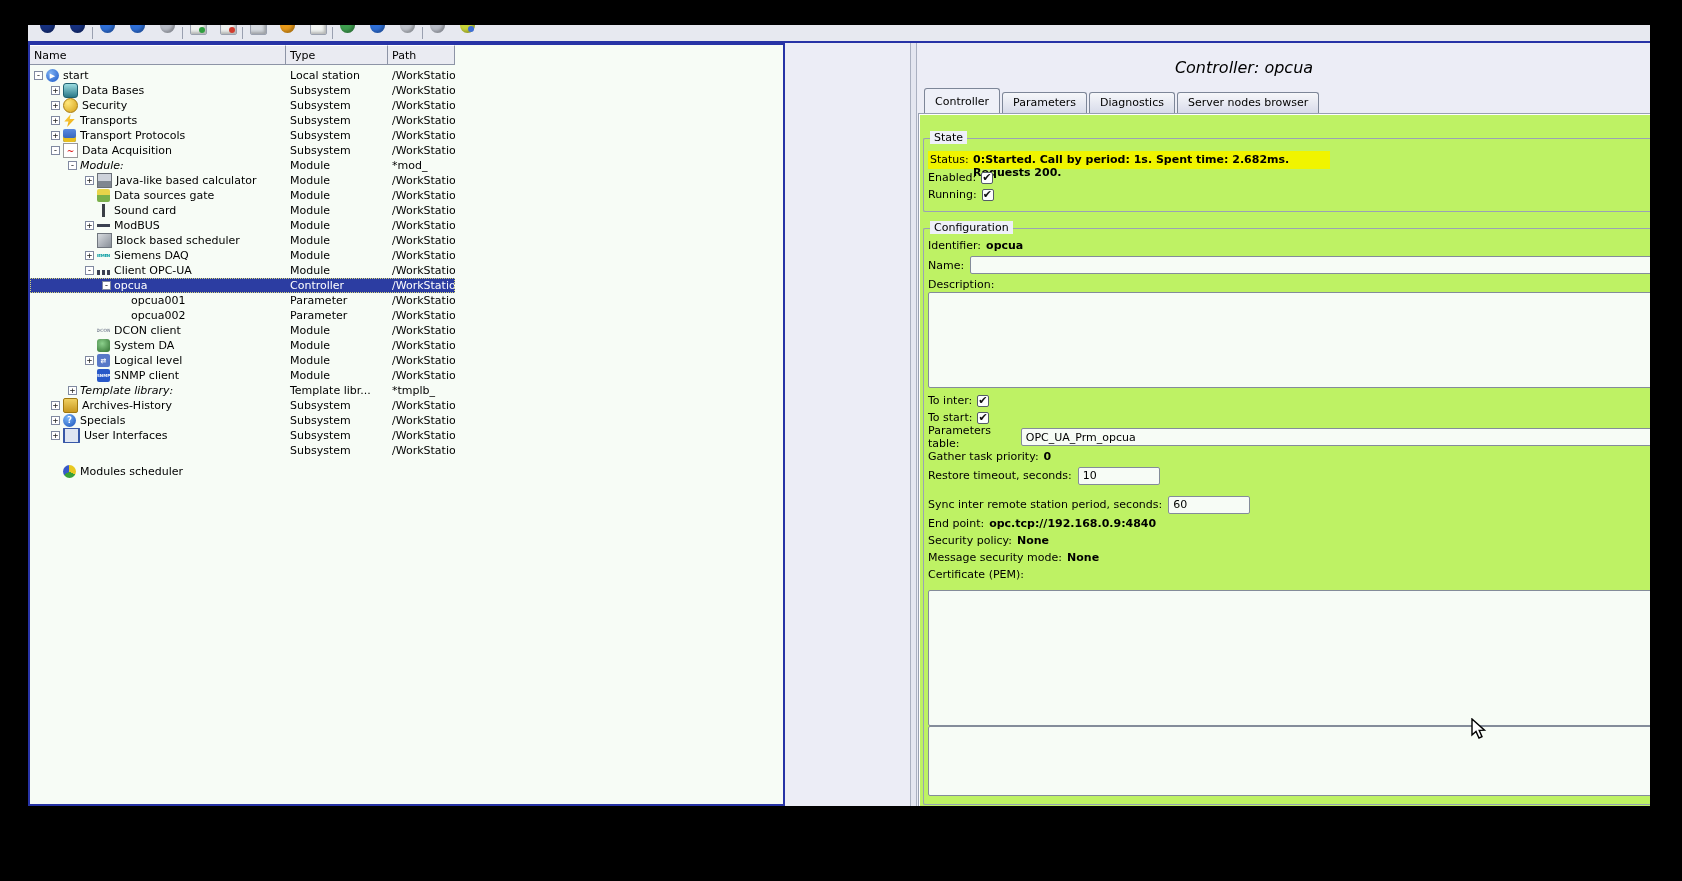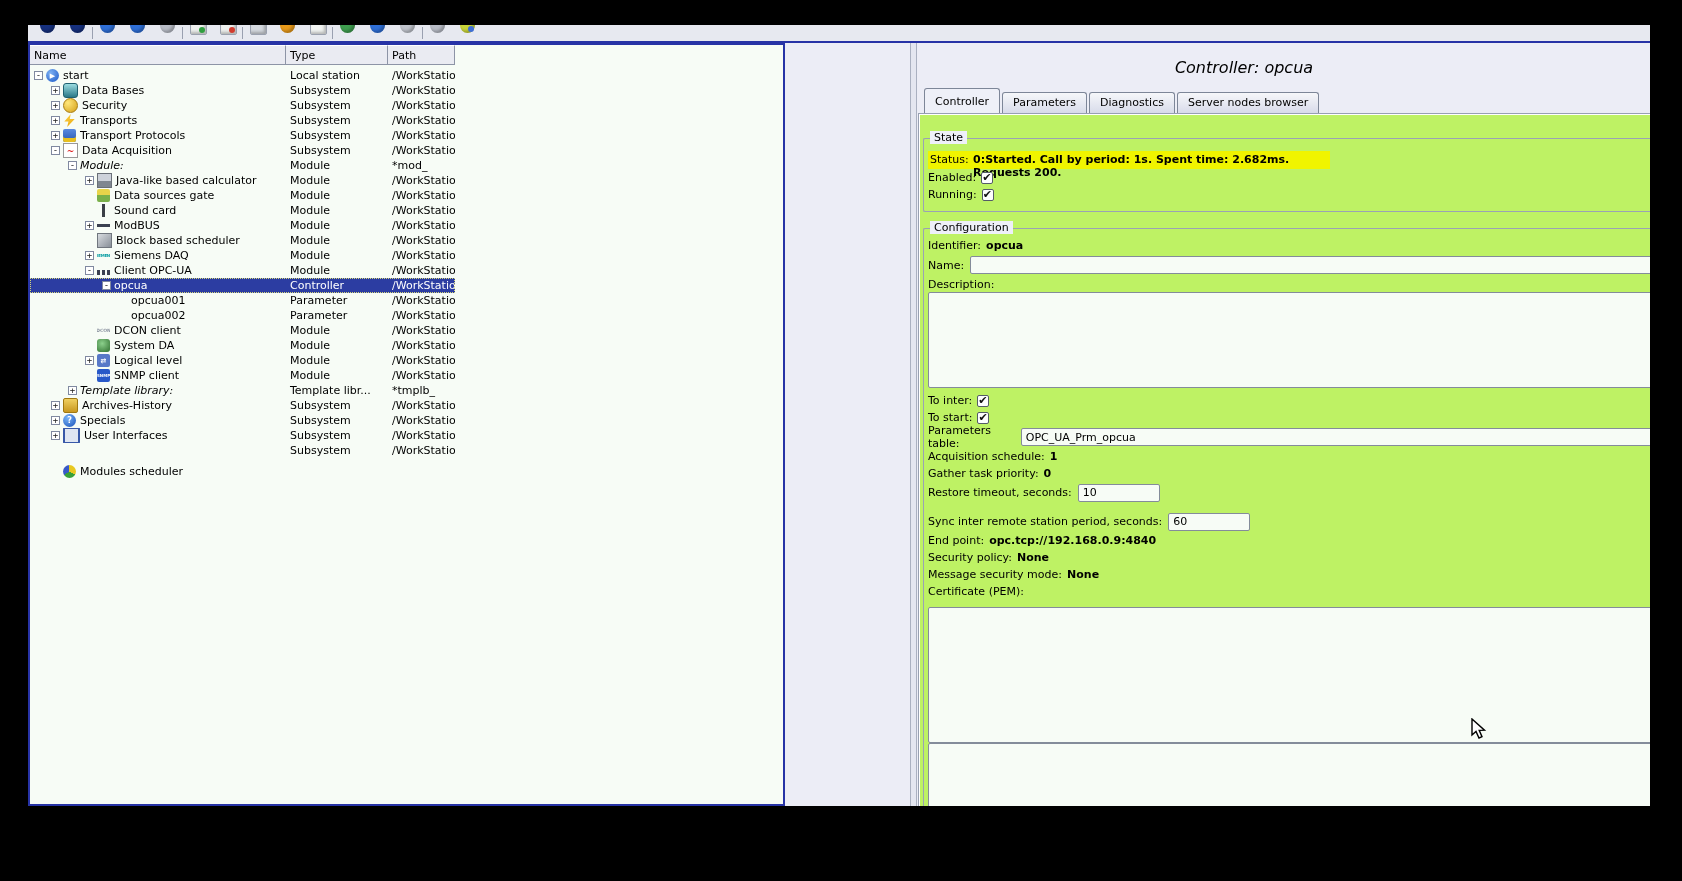--- a/index.html
+++ b/index.html
@@ -425,25 +425,20 @@
           <span>To start:</span>
           <span class="checkbox checked"></span>
         </div>
 
         <div class="row-h22">
           <span>Parameters table:</span>
           <input class="tinput w-wide" value="OPC_UA_Prm_opcua" style="">
         </div>
 
         <div class="frow">
-          <span>Acquisition schedule:</span>
-          <span class="gap"></span>
-          <span class="b">1</span>
-        </div>
-        <div class="frow">
           <span>Gather task priority:</span>
           <span class="gap"></span>
           <span class="b">0</span>
         </div>
 
         <div class="row-h21">
           <span>Restore timeout, seconds:</span>
           <input class="tinput w-small" value="10" style="">
         </div>
         <div class="row-h21 mt8">

